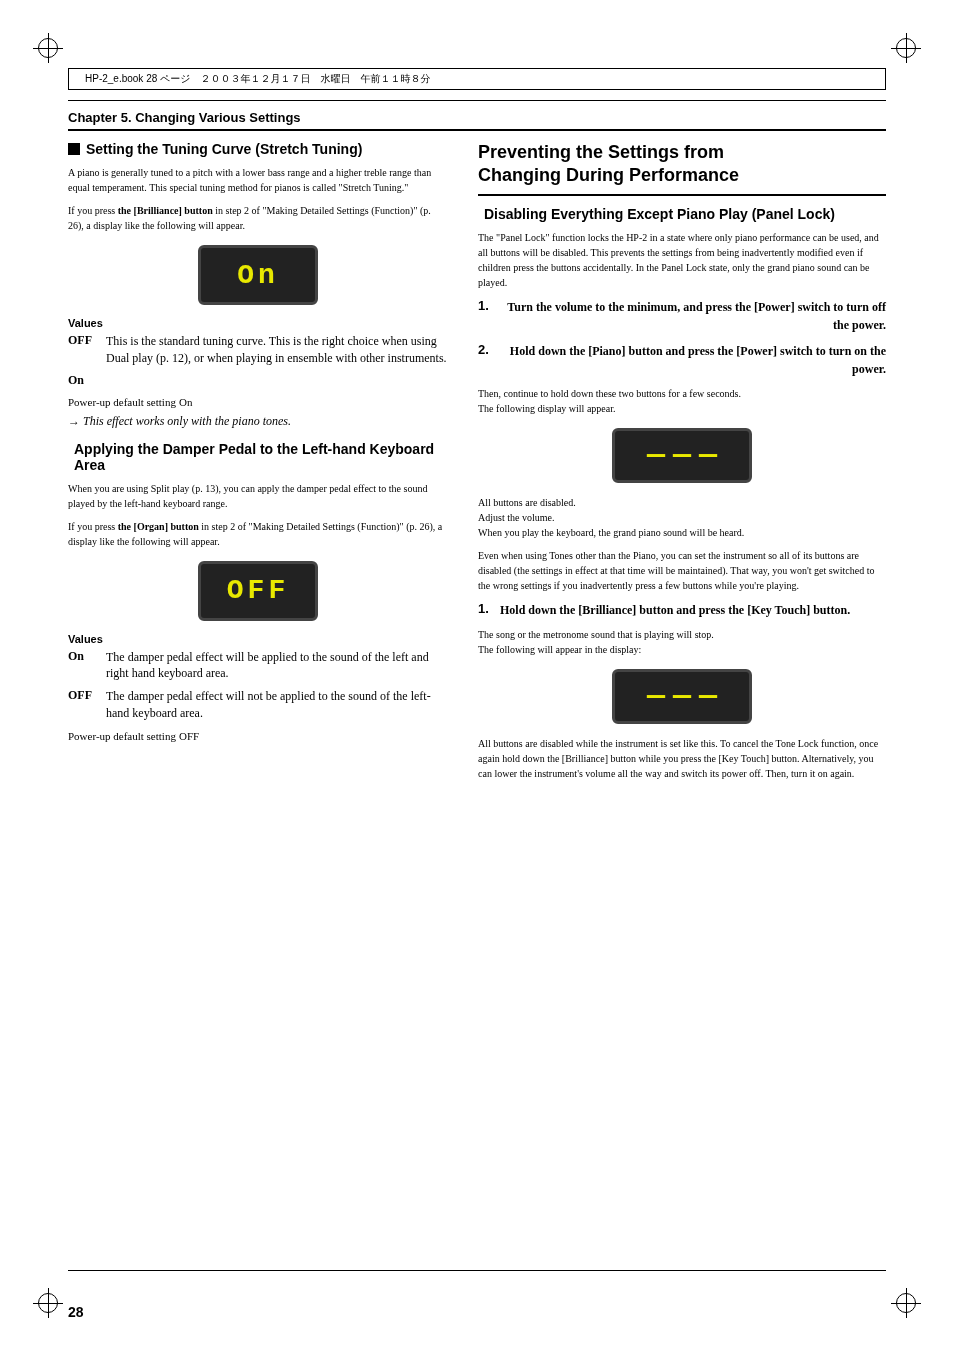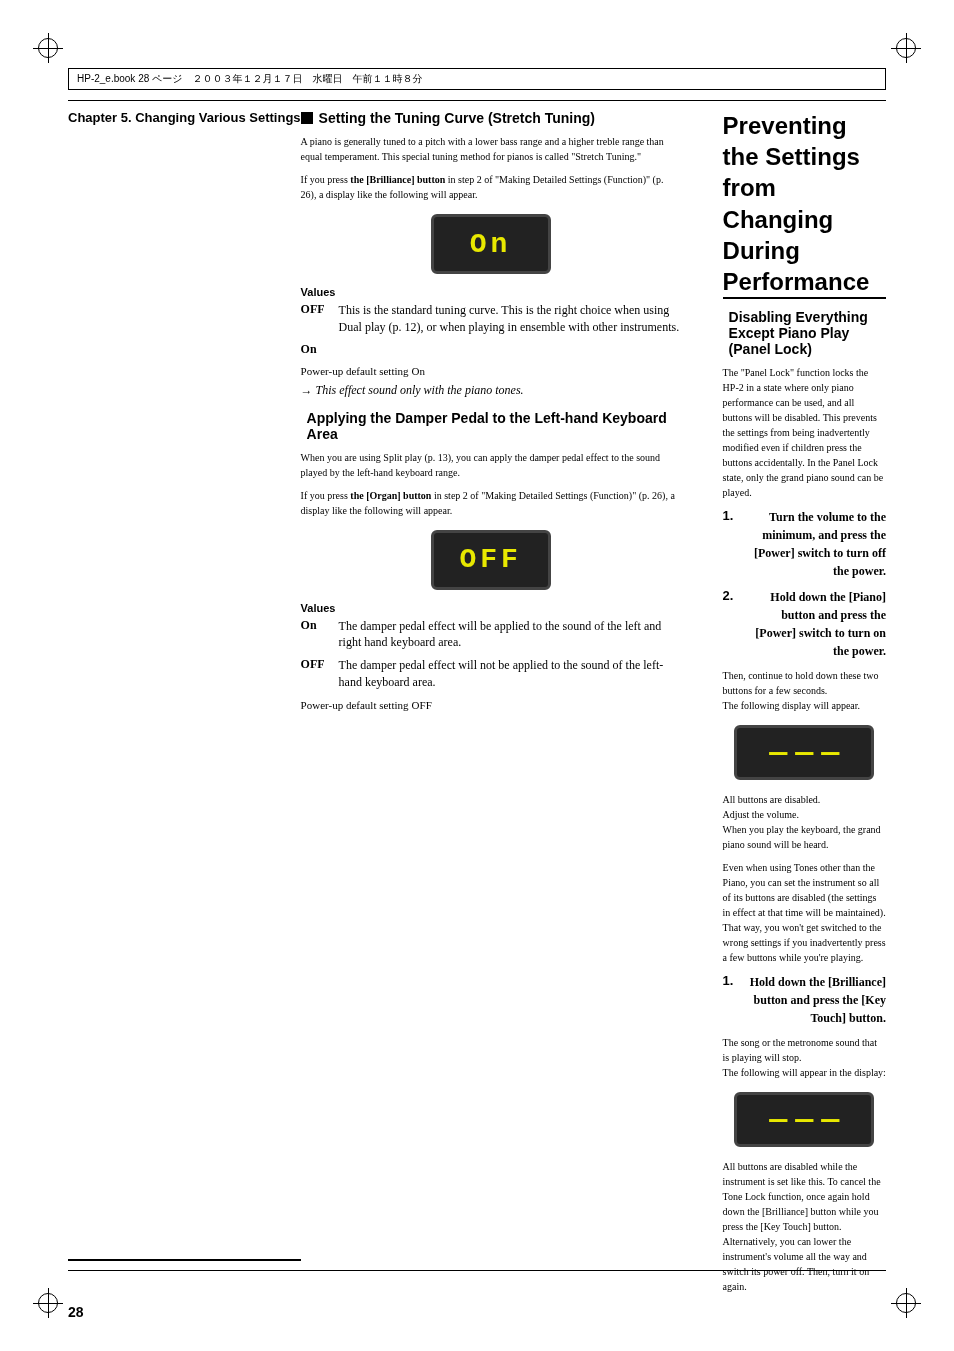--- a/index.html
+++ b/index.html
@@ -51,21 +51,21 @@
     .reg-bl { bottom: 38px; left: 38px; }
     .reg-br { bottom: 38px; right: 38px; }
 
     
     .header-bar {
       position: absolute;
       top: 68px;
       left: 68px;
       right: 68px;
       border: 1px solid #000;
-      padding: 3px 8px;
+      padding: 3px 16px;
       font-size: 10px;
       font-family: Arial, sans-serif;
     }
 
     
     .top-rule {
       position: absolute;
       top: 100px;
       left: 68px;
       right: 68px;
@@ -74,34 +74,35 @@
     }
 
     
     .content-area {
       position: absolute;
       top: 110px;
       left: 68px;
       right: 68px;
       bottom: 80px;
       display: flex;
+      flex-direction: column;
     }
 
     .chapter-title {
       font-family: Arial, Helvetica, sans-serif;
       font-size: 13px;
       font-weight: bold;
       margin-bottom: 10px;
       border-bottom: 2px solid #000;
       padding-bottom: 4px;
     }
 
     .two-col {
       display: flex;
-      gap: 42px;
+      gap: 30px;
       flex: 1;
     }
 
     .col-left {
       width: 380px;
       flex-shrink: 0;
     }
 
     .col-right {
       flex: 1;
@@ -121,24 +122,25 @@
       display: inline-block;
       width: 12px;
       height: 12px;
       background: #000;
       flex-shrink: 0;
       margin-top: 2px;
     }
 
     .big-section-heading {
       font-family: Arial, Helvetica, sans-serif;
-      font-size: 24px;
+      font-size: 18px;
       font-weight: bold;
       margin-bottom: 10px;
       border-bottom: 2px solid #000;
+      padding-bottom: 6px;
       line-height: 1.3;
     }
 
     .sub-section-heading {
       font-family: Arial, Helvetica, sans-serif;
       font-size: 14px;
       font-weight: bold;
       margin-bottom: 8px;
       margin-top: 12px;
       display: flex;
@@ -338,21 +340,21 @@
           </div>
           <div class="values-row">
             <span class="values-key">On</span>
           </div>
         </div>
 
         <div class="power-default">
           <span>Power-up default setting</span>&nbsp;<span>On</span>
         </div>
 
-        <div class="note-italic">This effect sound only with the piano tones.</div>
+        <div class="note-italic">This effect works only with the piano tones.</div>
 
         <div class="sub-section-heading" style="">
           <span class="sq-bullet"></span>
           <span>Applying the Damper Pedal to the Left-hand Keyboard Area</span>
         </div>
 
         <p>When you are using Split play (p. 13), you can apply the damper pedal effect to the sound played by the left-hand keyboard range.</p>
         <p>If you press <strong>the [Organ] button</strong> in step 2 of "Making Detailed Settings (Function)" (p. 26), a display like the following will appear.</p>
 
         <div class="display-img-wrapper">

